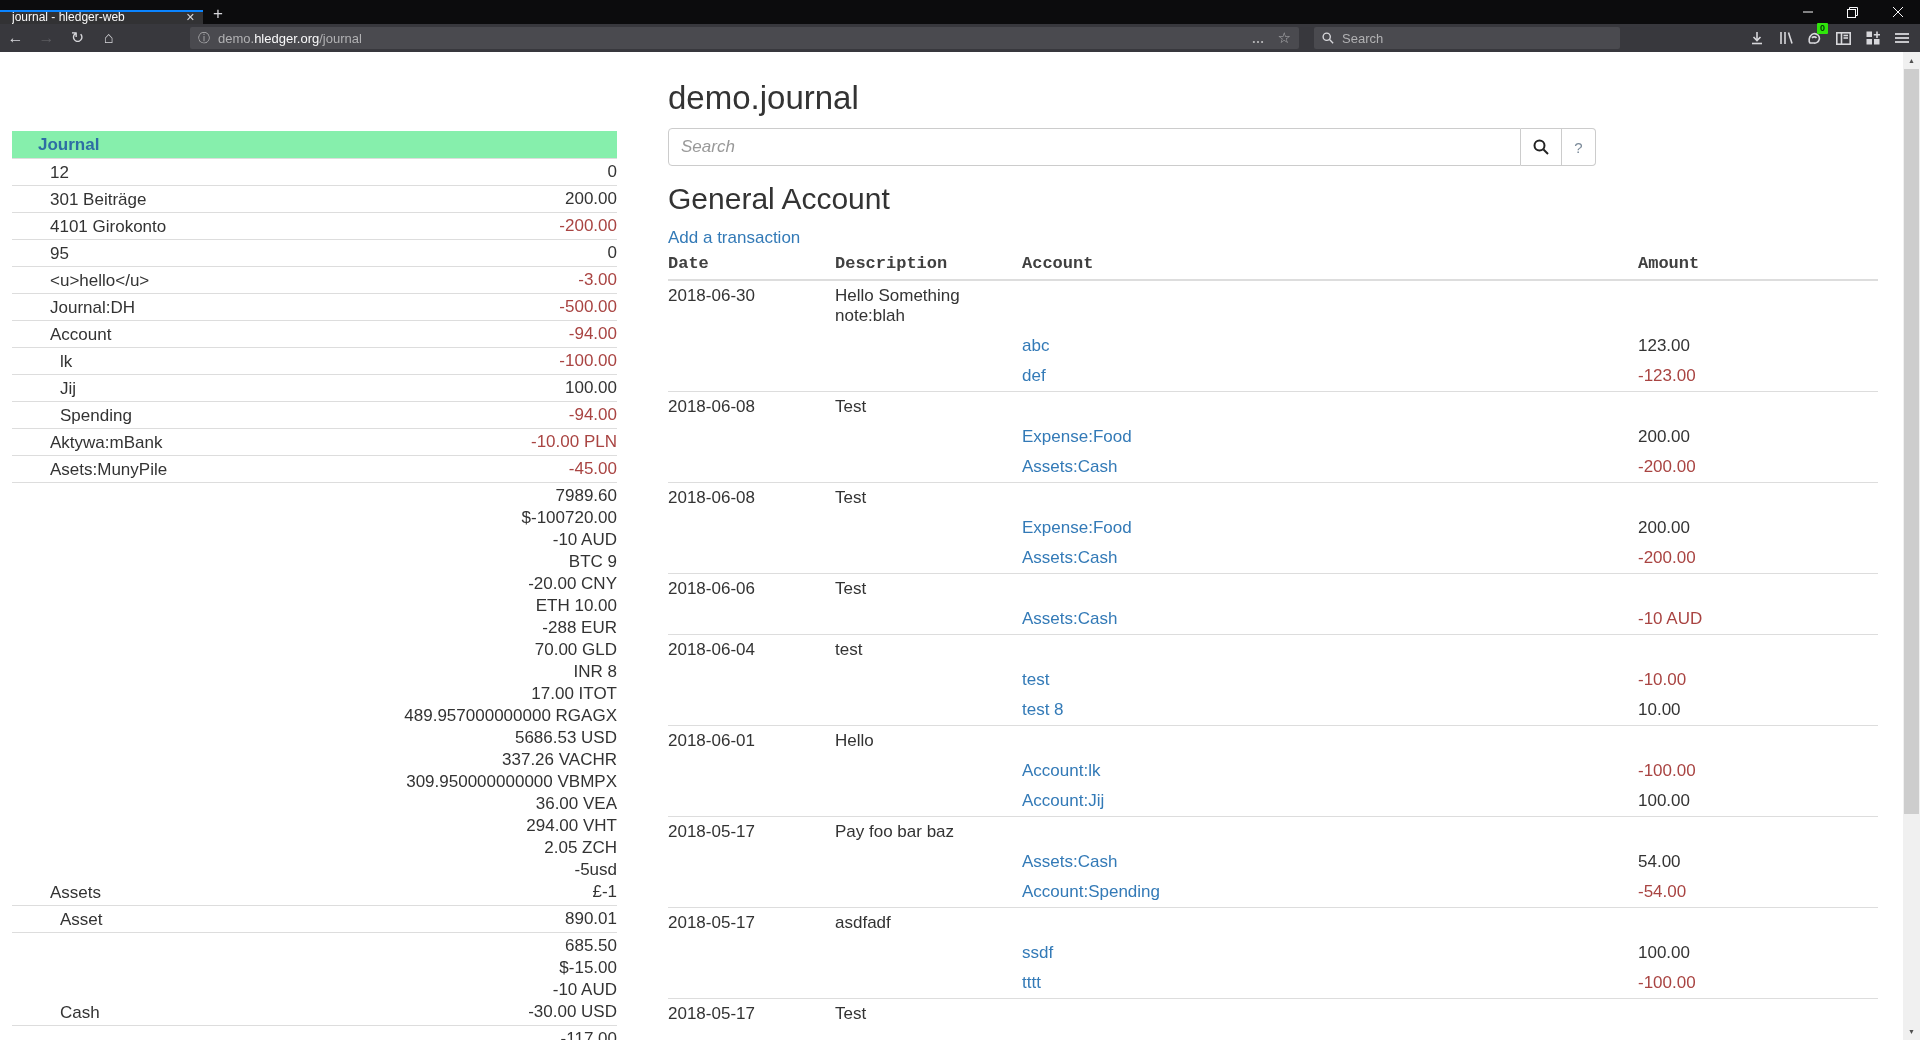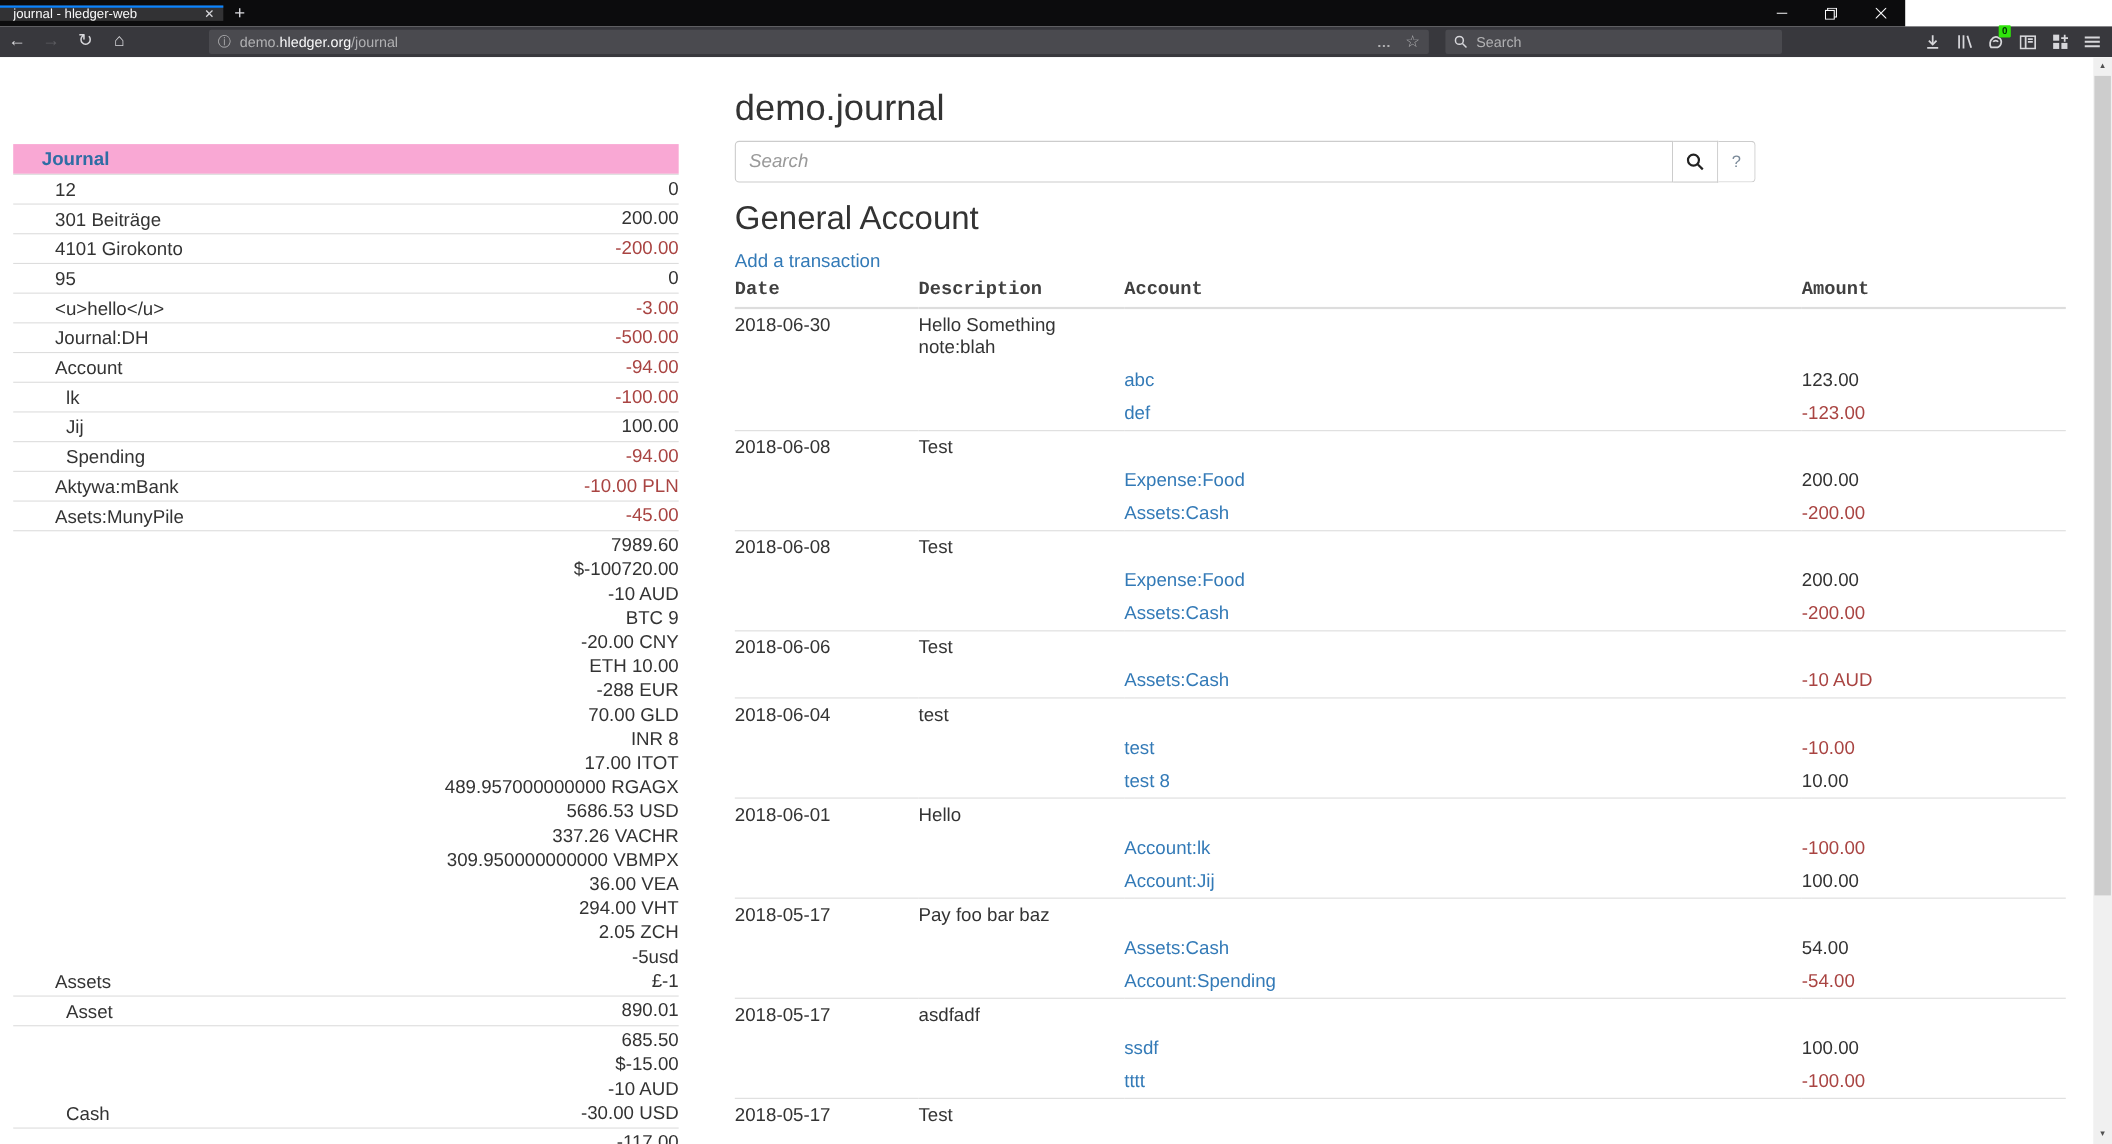--- a/index.html
+++ b/index.html
@@ -1,21 +1,21 @@
 <!DOCTYPE html>
 <html><head>
 <meta charset="utf-8">
 <style>
   html,body{margin:0;padding:0;background:#000;}
   .stage{position:relative;width:1920px;height:1040px;overflow:hidden;background:#fff;
          font-family:"Liberation Sans",sans-serif;}
 
   
-  .tabbar{position:absolute;top:0;left:0;width:1732px;height:24px;background:#0c0c0d;
-          display:flex;align-items:center;color:#f9f9fa;}
+  .tabbar{position:absolute;top:0;left:0;width:1920px;height:24px;background:#0c0c0d;
+          display:flex;align-items:flex-end;color:#f9f9fa;}
   .tab{position:relative;width:183px;background:#323234;display:flex;align-items:center;
        padding:0 8px 0 12px;font-size:12px;}
   .tab-stripe{position:absolute;top:0;left:0;right:0;height:2px;background:#0a84ff;}
   .tab-title{flex:1;white-space:nowrap;overflow:hidden;color:#f9f9fa;}
   .tab-close{margin-left:6px;font-size:11px;color:#d7d7db;cursor:default;}
   .newtab{width:30px;display:flex;align-items:center;justify-content:center;
           font-size:17px;color:#d7d7db;}
   .winbtns{margin-left:auto;display:flex;height:24px;}
   .winbtn{width:45px;display:flex;align-items:center;justify-content:center;color:#f9f9fa;}
 
@@ -40,21 +40,21 @@
   .content{position:absolute;top:52px;left:0;width:1920px;height:988px;background:#fff;
            overflow:hidden;color:#333;font-size:17px;}
   .scrollbar{position:absolute;right:0;top:0;width:17px;height:988px;background:#f0f0f0;}
   .scroll-thumb{position:absolute;top:17px;left:1px;width:15px;height:745px;background:#cdcdcd;}
   .scroll-arrow{position:absolute;left:0;width:17px;height:17px;font-size:7px;color:#505050;
                 display:flex;align-items:center;justify-content:center;}
   .scroll-arrow.up{top:0;} .scroll-arrow.down{bottom:0;}
 
   
   .sidebar{position:absolute;left:12px;top:79px;width:605px;}
-  .side-head{background:#f9a8d4;padding:3px 0 3px 26px;line-height:21px;}
+  .side-head{background:#86efac;padding:3px 0 3px 26px;line-height:21px;}
   .side-head a{font-weight:bold;color:#2e6da4;text-decoration:none;}
   .side-row{display:flex;align-items:flex-end;border-top:1px solid #ddd;padding:2px 0;line-height:21px;}
   .side-name{color:#333;text-decoration:none;}
   .side-bal{margin-left:auto;text-align:right;}
   .bal-line{line-height:22px;color:#333;}
   .neg{color:#a94442 !important;}
 
   
   .main{position:absolute;left:668px;top:0;width:1210px;}
   .page-title{margin:26px 0 0;font-size:33px;font-weight:normal;line-height:40px;color:#333;}

